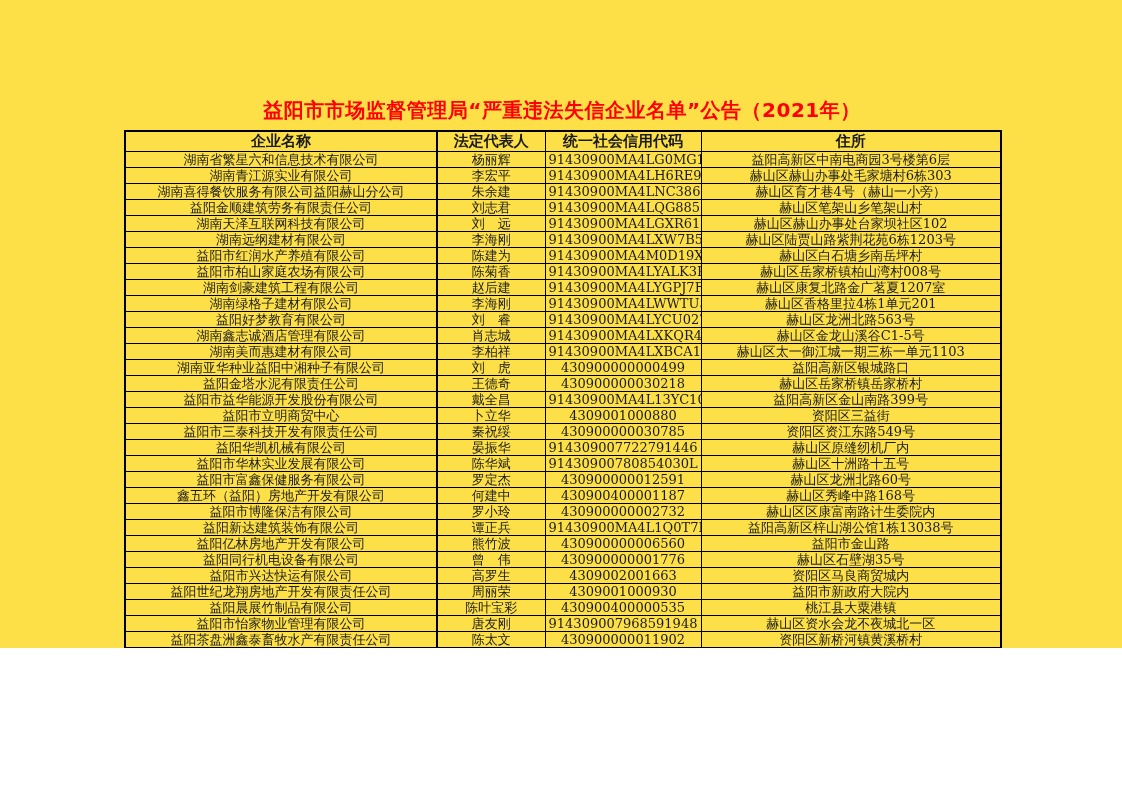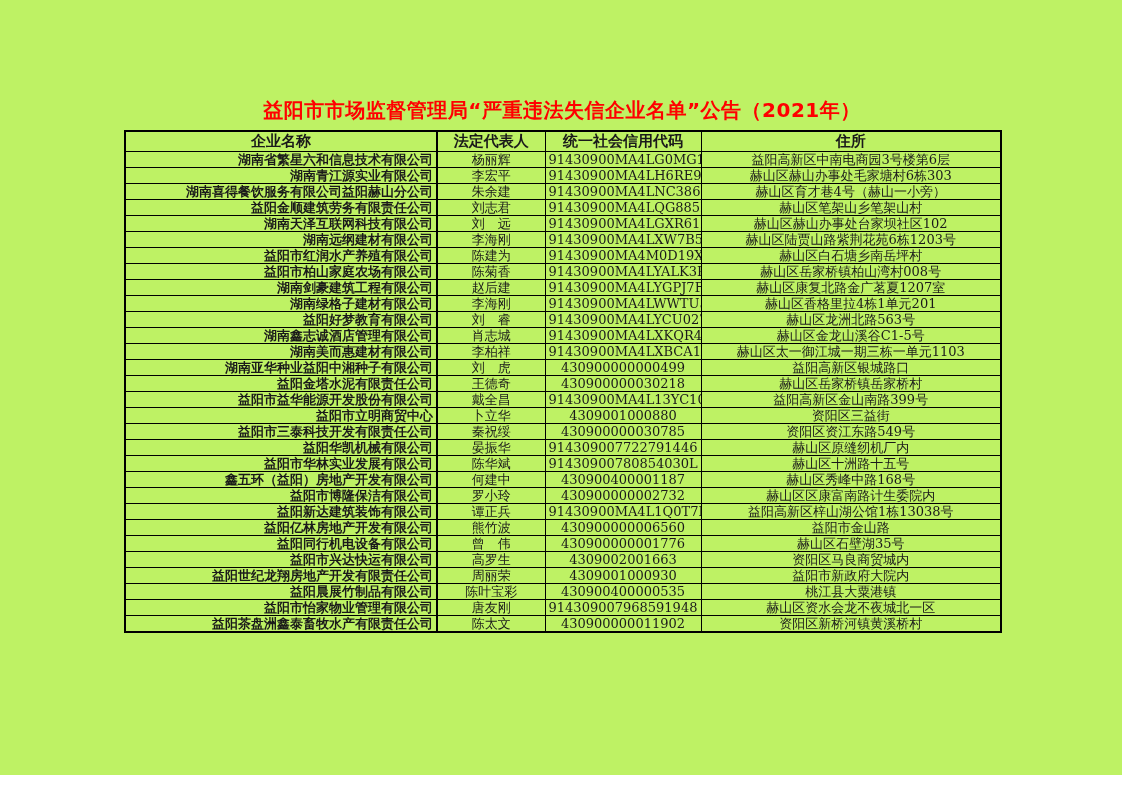--- a/index.html
+++ b/index.html
@@ -3,22 +3,22 @@
 <meta charset="utf-8">
 <style>
   html, body {
     margin: 0;
     padding: 0;
     background: #ffffff;
   }
   .page {
     position: relative;
     width: 1122px;
-    height: 775px;
-    background: #bef264;
+    height: 648px;
+    background: #fde047;
     font-family: "DejaVu Serif", "Liberation Serif", serif;
     overflow: hidden;
   }
   .content {
     position: absolute;
     left: 124px;
     top: 98px;
     width: 876px;
   }
   .doc-title {
@@ -51,21 +51,21 @@
   }
   table.enterprise-table th {
     height: 19px;
     font-weight: bold;
     text-align: center;
     font-size: 15px;
   }
   table.enterprise-table td {
     height: 15px;
   }
-  td.c0 { text-align: right; font-weight: bold; }
+  td.c0 { text-align: center; }
   td.c1, td.c2, td.c3 { text-align: center; }
   
   table.enterprise-table th:first-child,
   table.enterprise-table td.c0 { border-right-width: 2px; }
 </style>
 </head>
 <body>
 
 <div class="page">
   <div class="content">
@@ -201,20 +201,26 @@
             <td class="c2">914309007722791446</td>
             <td class="c3">赫山区原缝纫机厂内</td>
           </tr>
           <tr>
             <td class="c0">益阳市华林实业发展有限公司</td>
             <td class="c1">陈华斌</td>
             <td class="c2">91430900780854030L</td>
             <td class="c3">赫山区十洲路十五号</td>
           </tr>
           <tr>
+            <td class="c0">益阳市富鑫保健服务有限公司</td>
+            <td class="c1">罗定杰</td>
+            <td class="c2">430900000012591</td>
+            <td class="c3">赫山区龙洲北路60号</td>
+          </tr>
+          <tr>
             <td class="c0">鑫五环（益阳）房地产开发有限公司</td>
             <td class="c1">何建中</td>
             <td class="c2">430900400001187</td>
             <td class="c3">赫山区秀峰中路168号</td>
           </tr>
           <tr>
             <td class="c0">益阳市博隆保洁有限公司</td>
             <td class="c1">罗小玲</td>
             <td class="c2">430900000002732</td>
             <td class="c3">赫山区区康富南路计生委院内</td>

